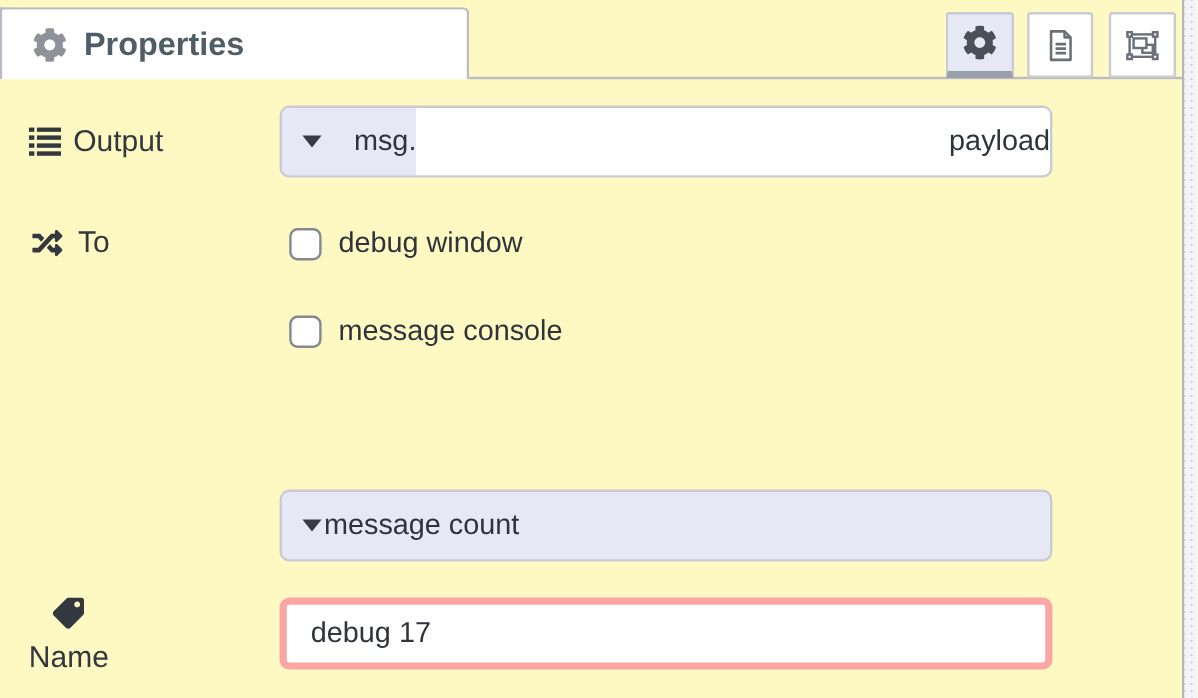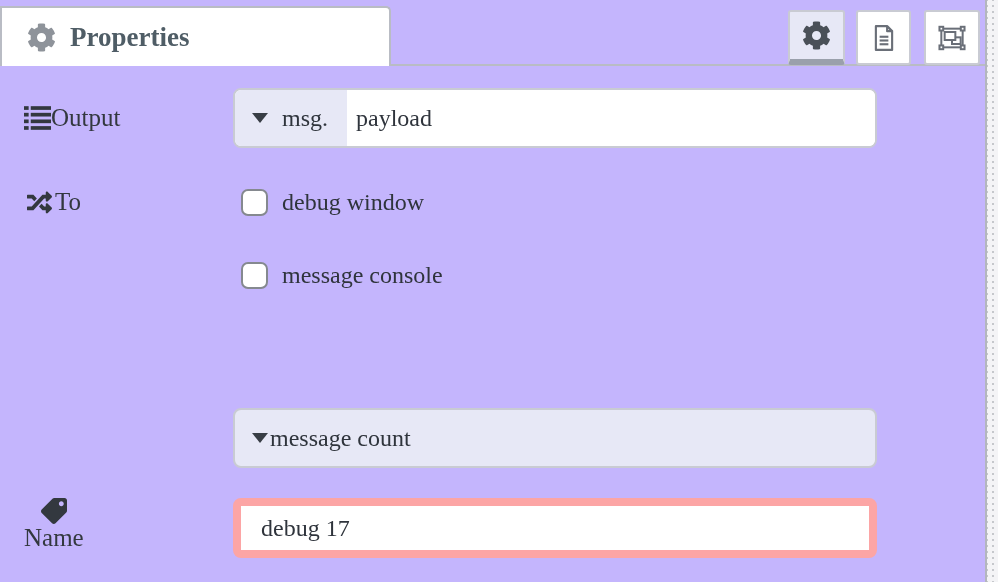--- a/index.html
+++ b/index.html
@@ -1,19 +1,19 @@
 <!DOCTYPE html>
 <html><head>
 <meta charset="utf-8">
 <style>
   * { margin:0; padding:0; box-sizing:border-box; }
   html,body { background:#fff; }
   .panel {
-    position:relative; width:998px; height:582px; background:#c4b5fd;
-    font-family:Liberation Serif, serif; color:#2f343c;
+    position:relative; width:998px; height:582px; background:#fef9c3;
+    font-family:Liberation Sans, sans-serif; color:#2f343c;
     overflow:hidden;
   }
 
   
   .tab {
     position:absolute; left:0; top:6px; width:391px; height:60px;
     background:#fff; border:2px solid #b9bcc4; border-bottom:none;
     border-radius:0 5px 0 0;
     display:flex; align-items:center; padding-left:25px; gap:14px;
   }
@@ -39,45 +39,45 @@
   .tray-edge { position:absolute; top:0; right:11px; width:2px; height:582px; background:#b3b6bd; }
   .workspace-strip {
     position:absolute; top:0; right:0; width:11px; height:582px;
     background-color:#f4f4f6;
     background-image:radial-gradient(#c6c8cc 1.1px, transparent 1.1px);
     background-size:6px 6px; background-position:3px 3px;
   }
 
   
   .field-label {
-    position:absolute; left:24px; display:flex; align-items:center; gap:0;
+    position:absolute; left:24px; display:flex; align-items:center; gap:10px;
     font-size:25px; color:#33383f;
   }
   .field-label svg { flex:none; }
   .lbl-output { top:88px; height:60px; }
   .lbl-to { top:188px; height:28px; }
   .lbl-name { top:498px; height:60px;flex-direction:column; }
 
   .typed-input {
     position:absolute; left:233px; top:88px; width:644px; height:60px;
     border:2px solid #c9cbd3; border-radius:8px; background:#fff;
     display:flex; overflow:hidden;
   }
   .ti-button {
     width:112px; flex:none; background:#e7e8f6; display:flex; align-items:center;
-    padding-left:17px; gap:14px; font-size:24px; color:#2f343c; cursor:pointer;
+    padding-left:17px; gap:14px; font-size:24px; color:#2f343c; cursor:pointer;justify-content:space-between;
   }
   .caret {
     width:0; height:0; flex:none;
     border-left:8px solid transparent; border-right:8px solid transparent;
     border-top:10px solid #383d45;
   }
   .ti-input {
     flex:1; border:none; outline:none; font-size:24px; color:#2f343c;
-    padding-left:9px; font-family:inherit; background:#fff; min-width:0;
+    padding-left:9px; font-family:inherit; background:#fff; min-width:0;text-align:right;
   }
 
   .chk-row {
     position:absolute; left:241px; display:flex; align-items:center; gap:14px;
     font-size:24px; color:#2f343c; cursor:pointer;justify-content:center;
   }
   .chk-row-0 { top:189px; }
   .chk-row-1 { top:262px; }
   .chk-row-2 { top:335px; }
   .chk {
@@ -89,21 +89,21 @@
 
   .select-btn {
     position:absolute; left:233px; top:408px; width:644px; height:60px;
     background:#e7e8f6; border:2px solid #c9cbd3; border-radius:8px;
     display:flex; align-items:center; padding-left:17px; gap:2px;
     font-size:24px; color:#2f343c; cursor:pointer;
   }
 
   .name-input {
     position:absolute; left:233px; top:498px; width:644px; height:60px;
-    border:8px solid #fca5a5; border-radius:8px; background:#fff;
+    border:6px solid #fca5a5; border-radius:8px; background:#fff;
     font-size:24px; color:#2f343c; padding-left:20px; outline:none;
     font-family:inherit;
   }
 </style>
 </head>
 <body>
 
 <div class="panel">
 
   <div class="tab">

